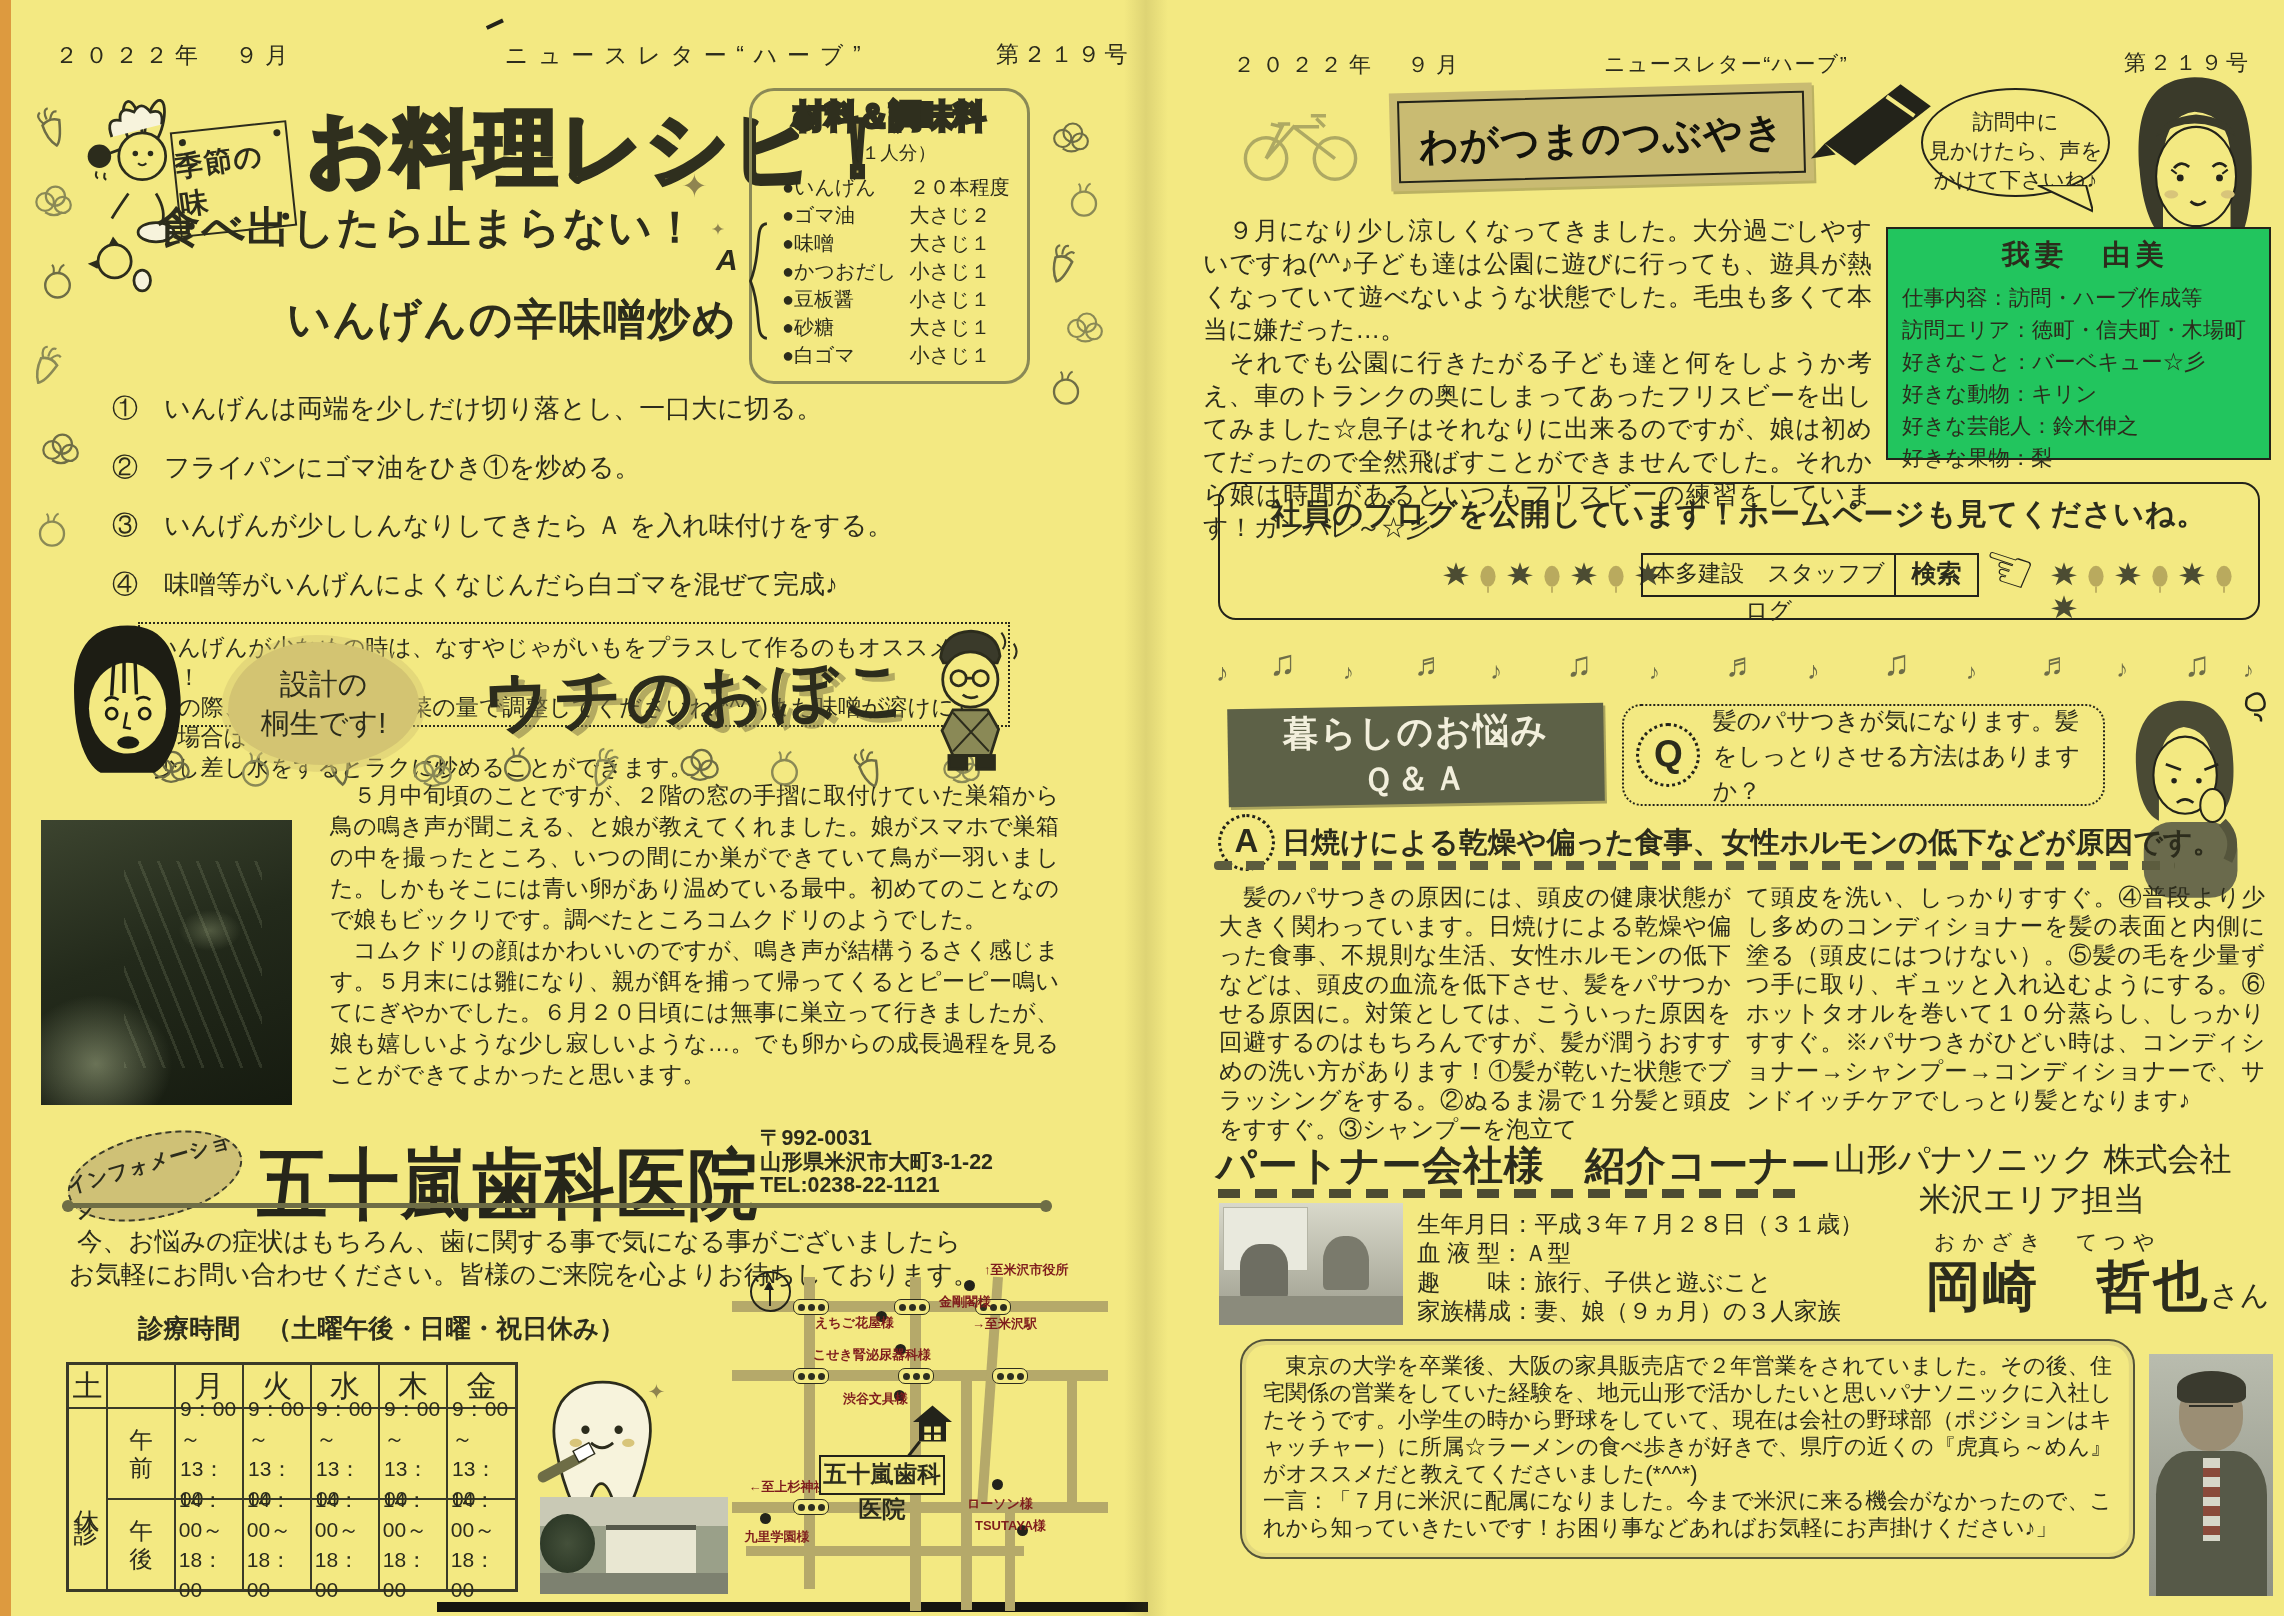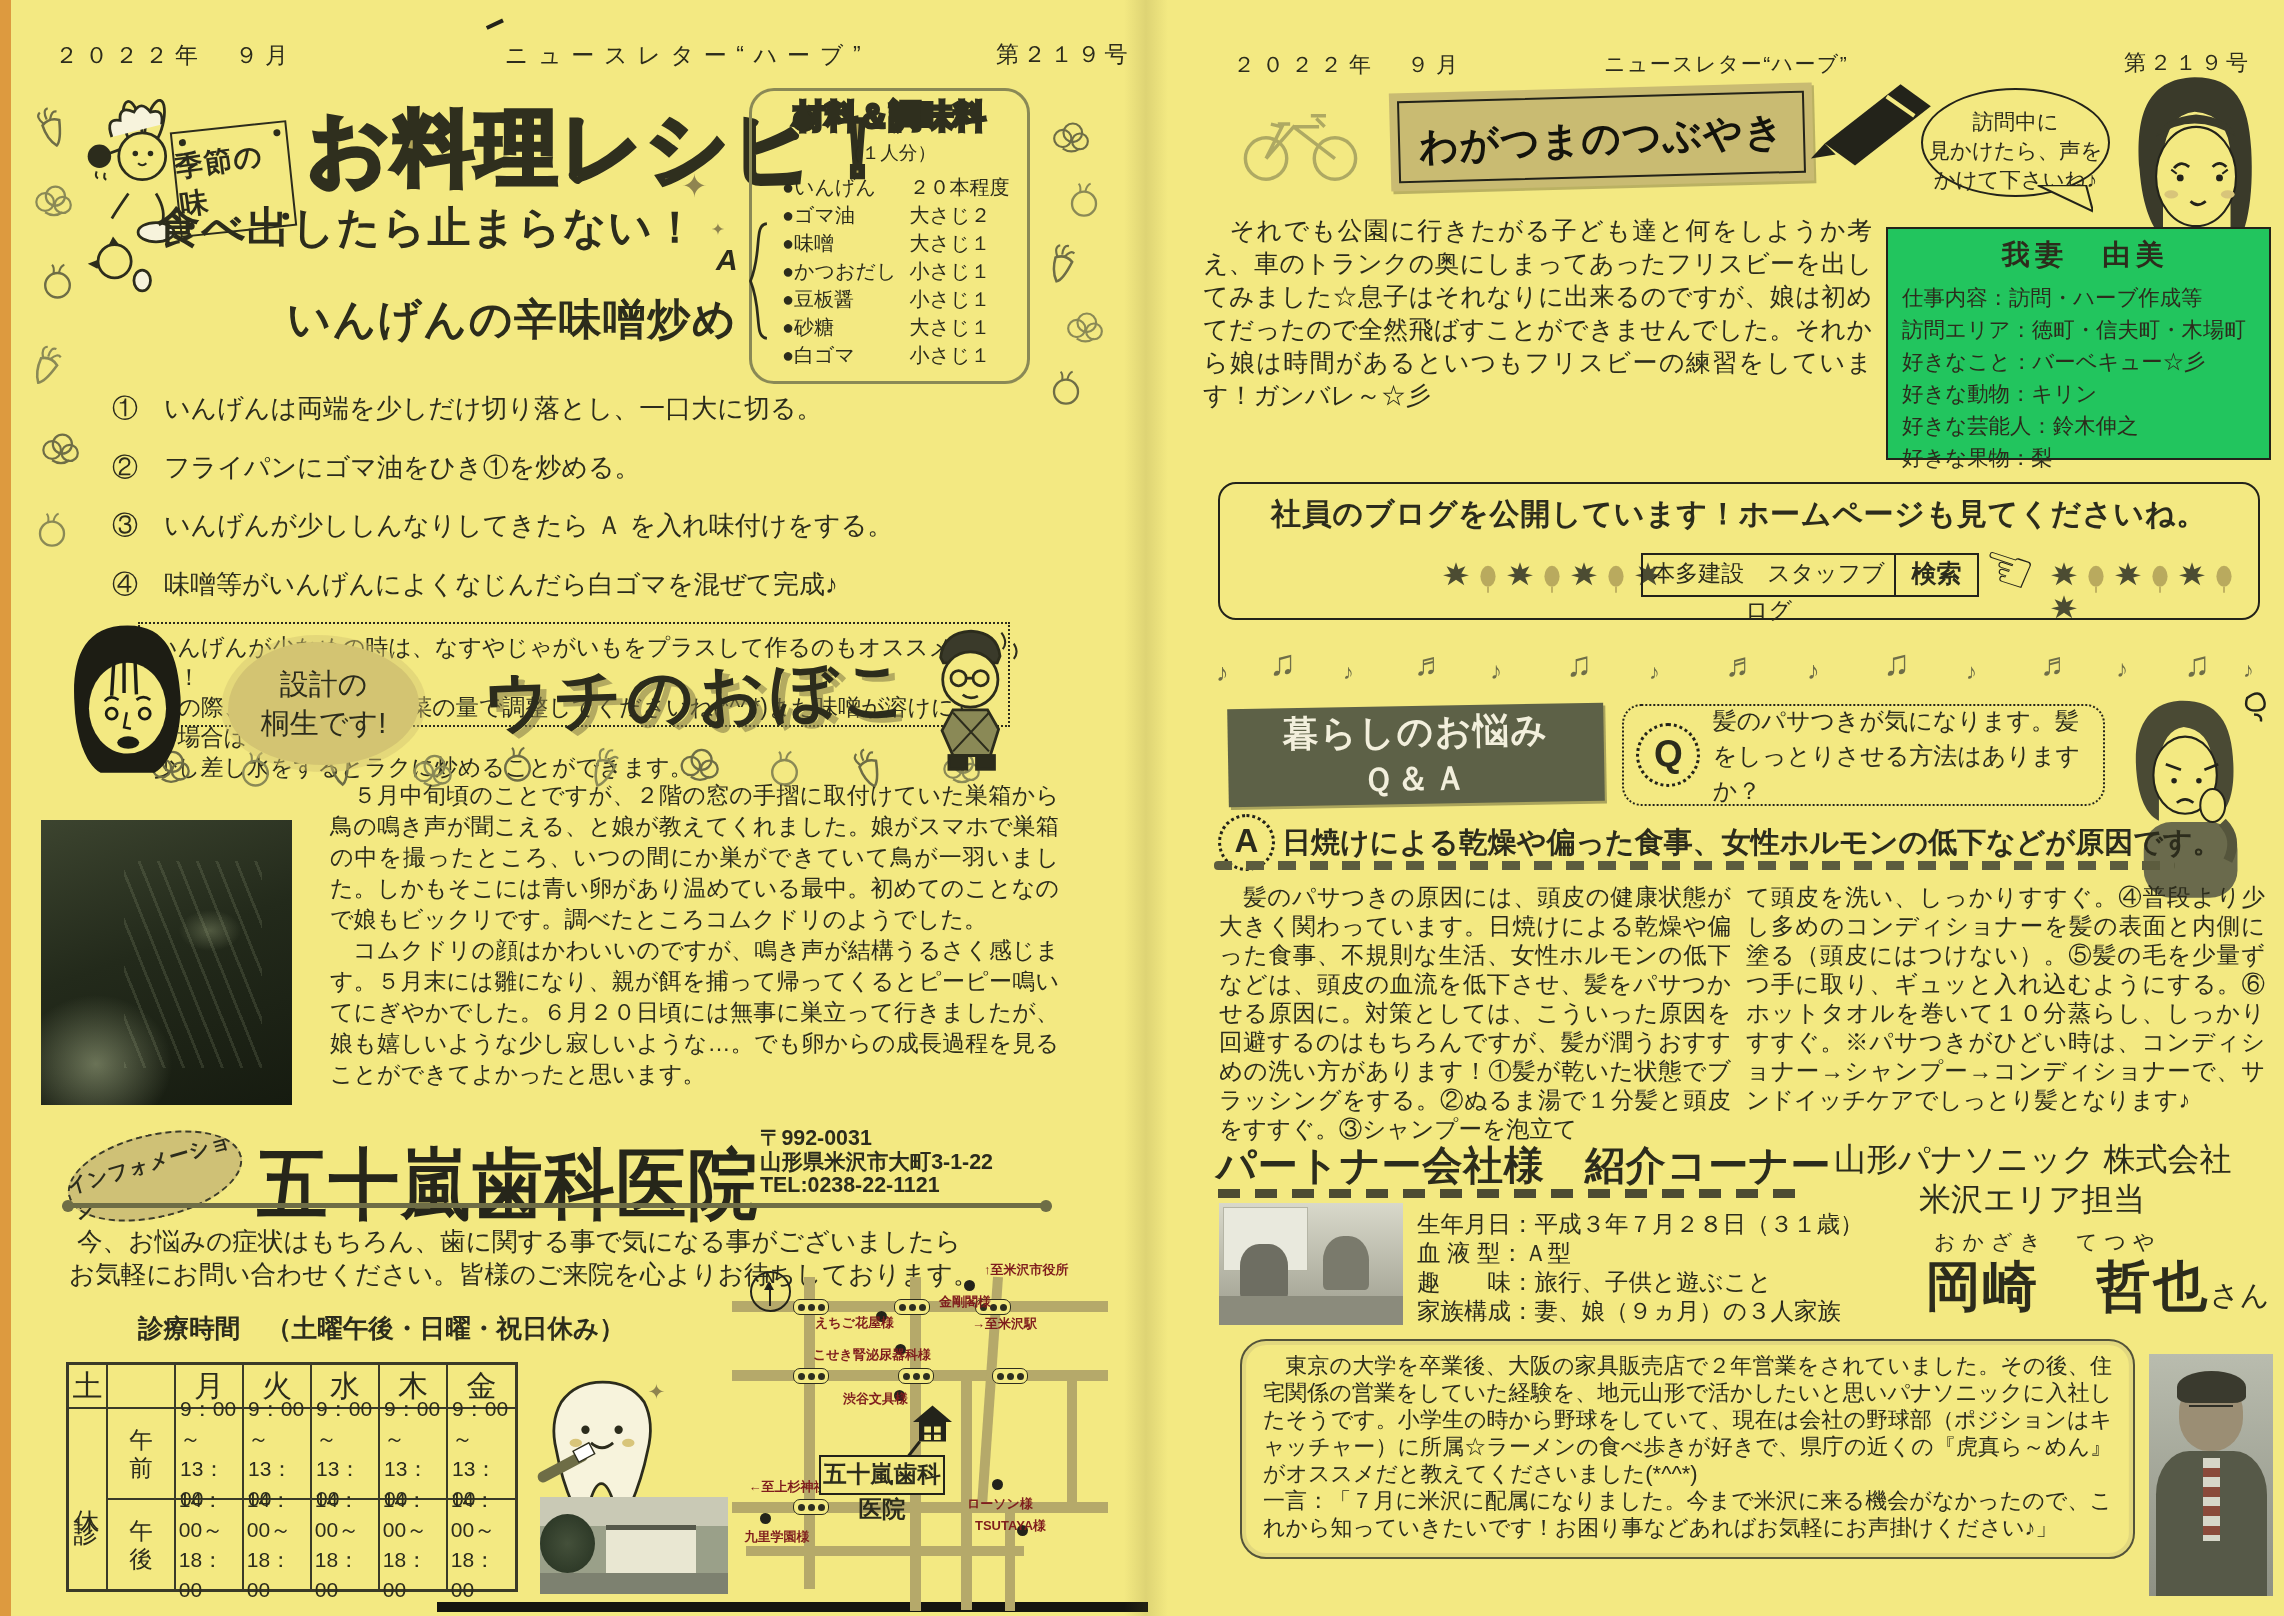--- a/index.html
+++ b/index.html
@@ -439,20 +439,21 @@
     <circle cx="99" cy="152" r="5" fill="#23231a"></circle>
       <circle cx="156" cy="152" r="5" fill="#23231a"></circle>
     <path d="M94 146 l-8 -6 M160 146 l8 -6" stroke="#23231a" stroke-width="3"></path>
     <ellipse cx="86" cy="176" rx="10" ry="6" fill="#d8c57a"></ellipse>
       <ellipse cx="168" cy="176" rx="10" ry="6" fill="#d8c57a"></ellipse>
     <path d="M114 186 q10 10 22 0" stroke="#23231a" stroke-width="4" fill="none"></path>
     <path d="M172 240 q-20 24 -52 20" stroke="#3a3a2a" stroke-width="16" fill="none"></path>
   </svg>
 
   <div class="abs" style="left:1203px;top:214px;width:669px;font-size:25px;line-height:33px;text-align:justify;">
+    <div>　９月になり少し涼しくなってきました。大分過ごしやすいですね(^^♪子ども達は公園に遊びに行っても、遊具が熱くなっていて遊べないような状態でした。毛虫も多くて本当に嫌だった…。</div>
     <div>　それでも公園に行きたがる子ども達と何をしようか考え、車のトランクの奥にしまってあったフリスビーを出してみました☆息子はそれなりに出来るのですが、娘は初めてだったので全然飛ばすことができませんでした。それから娘は時間があるといつもフリスビーの練習をしています！ガンバレ～☆彡</div>
   </div>
 
   <div class="abs" style="left:1886px;top:227px;width:385px;height:233px;border:2.8px solid #23231a;box-sizing:border-box;background:#22c55e;padding:7px 0 0 14px;">
     <div class="b ctr" style="font-size:28px;letter-spacing:5.5px;">我妻　由美</div>
     <div style="margin-top:8.3px;font-size:21.4px;line-height:32px;">
       <div><span>仕事内容：</span><span>訪問・ハーブ作成等</span></div>
       <div><span>訪問エリア：</span><span>徳町・信夫町・木場町</span></div>
       <div><span>好きなこと：</span><span>バーベキュー☆彡</span></div>
       <div><span>好きな動物：</span><span>キリン</span></div>

